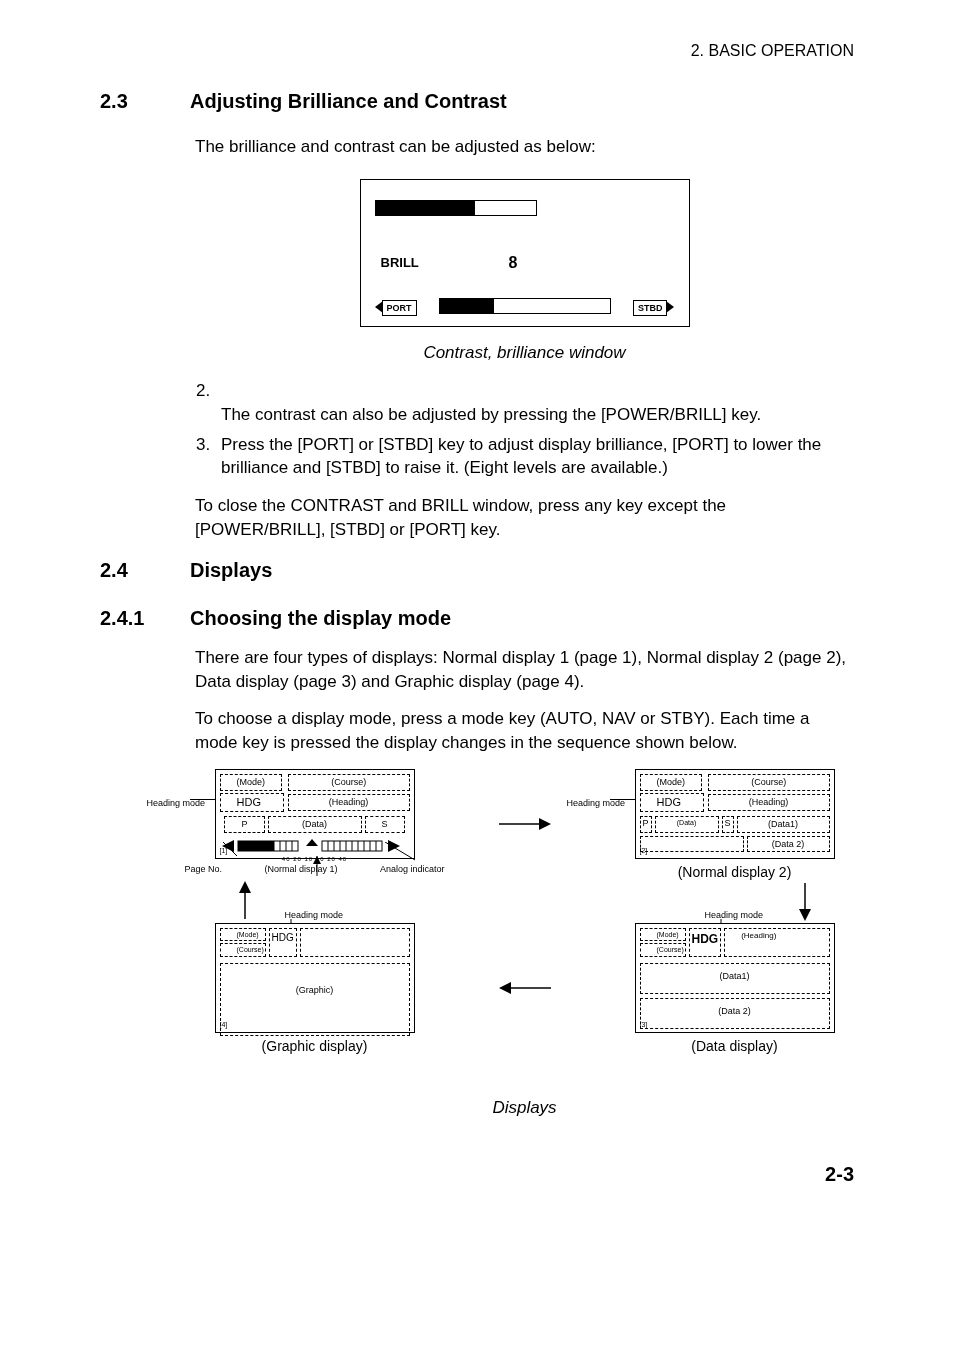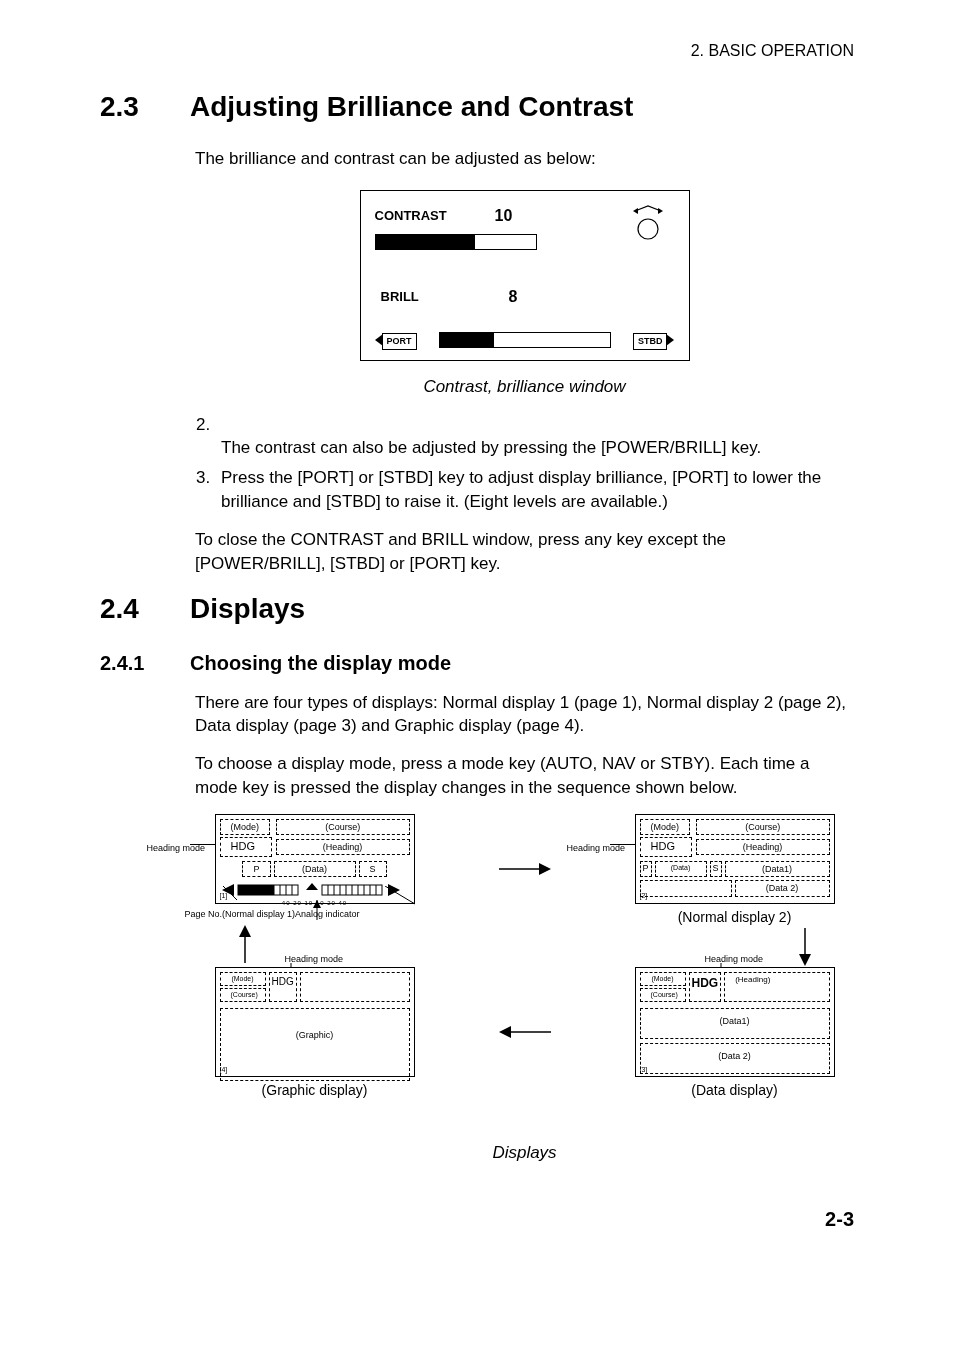--- a/index.html
+++ b/index.html
@@ -9,21 +9,21 @@
     font-size: 17px;
     line-height: 1.4;
     color: #000;
   }
   .header-right {
     text-align: right;
     font-size: 16px;
     margin-bottom: 25px;
   }
   h1.section-title {
-    font-size: 28px;
+    font-size: 20px;
     font-weight: bold;
     margin: 10px 0 20px 0;
   }
   h1.section-title .num {
     display: inline-block;
     width: 90px;
   }
   .body-indent {
     margin-left: 95px;
   }
@@ -128,53 +128,41 @@
   .disp-box {
     width: 200px;
     height: 90px;
     border: 1px solid #000;
     position: relative;
     padding: 4px;
     box-sizing: border-box;
     background: #fff;
   }
   .disp-box.tall { height: 110px; }
-  .dashbox { border: 1px dashed #000; padding: 1px 10px; display: inline-block; }
+  .dashbox { border: 1px dashed #000; padding: 1px 16px; display: inline-block; }
   .fcap { text-align: center; font-size: 14px; margin-top: 4px; }
   .side-label { position: absolute; font-size: 9px; }
   .line-h { position: absolute; left: -25px; top: 30px; width: 25px; height: 0; border-top: 1px solid #000; }
   .top-label { position: absolute; top: -14px; font-size: 9px; }
   .hdg { font-size: 11px; font-weight: normal; vertical-align: middle;}
 </style>
 </head>
 <body>
 
 <div class="header-right">2. BASIC OPERATION</div>
 
 <h1 class="section-title">
   <span class="num">2.3</span><span>Adjusting Brilliance and Contrast</span>
 </h1>
 
 <div class="body-indent">
   <p>The brilliance and contrast can be adjusted as below:</p>
 
 
   <div class="cb-box">
-    <div class="cb-row">
-      <span class="cb-label">CONTRAST</span>
-      <span class="cb-val" style="margin-left:30px">10</span>
-      <div class="cb-knob">
-        <svg width="34" height="40">
-          <path d="M4 8 L17 3 L30 8" stroke="#000" fill="none" stroke-width="1.2"></path>
-          <polygon points="2,8 7,5 7,11" fill="#000"></polygon>
-          <polygon points="32,8 27,5 27,11" fill="#000"></polygon>
-          <circle cx="17" cy="26" r="10" stroke="#000" fill="none" stroke-width="1.2"></circle>
-        </svg>
-      </div>
-    </div>
     <div class="cb-bar">
         <div class="fill" style="width:62%"></div>
       </div>
 
     <div class="cb-row" style="margin-top:36px">
       <span class="cb-label" style="margin-left:6px">BRILL</span>
       <span class="cb-val" style="margin-left:38px">8</span>
     </div>
     <div class="cb-bottom">
       <span class="port-wrap"><span class="port-tag">PORT</span></span>
@@ -255,21 +243,21 @@
                 <line x1="138" y1="4" x2="138" y2="14" stroke="#000"></line>
                 <line x1="144" y1="4" x2="144" y2="14" stroke="#000"></line>
                 <line x1="150" y1="4" x2="150" y2="14" stroke="#000"></line>
                 <line x1="156" y1="4" x2="156" y2="14" stroke="#000"></line>
               <polygon points="180,9 168,3 168,15" fill="#000"></polygon>
             </svg>
           </div>
           <div style="font-size:6px; text-align:center; letter-spacing:1px;">40  20  10          10  20 40</div>
           <span style="position:absolute; left:4px; bottom:2px; font-size:7px;">[1]</span>
         </div>
-        <div style="display:flex; justify-content:flex-start; margin-top:4px;">
+        <div style="display:flex; justify-content:space-between; margin-top:4px;">
           <span style="margin-left:-30px">Page No.</span>
           <span>(Normal display 1)</span>
           <span style="margin-right:-30px">Analog indicator</span>
         </div>
         <svg style="position:absolute; left:8px; bottom:14px;" width="20" height="20">
             <line x1="0" y1="0" x2="14" y2="14" stroke="#000"></line>
           </svg>
         <svg style="position:absolute; right:0px; bottom:14px;" width="40" height="20">
             <line x1="40" y1="18" x2="10" y2="0" stroke="#000"></line>
           </svg>

